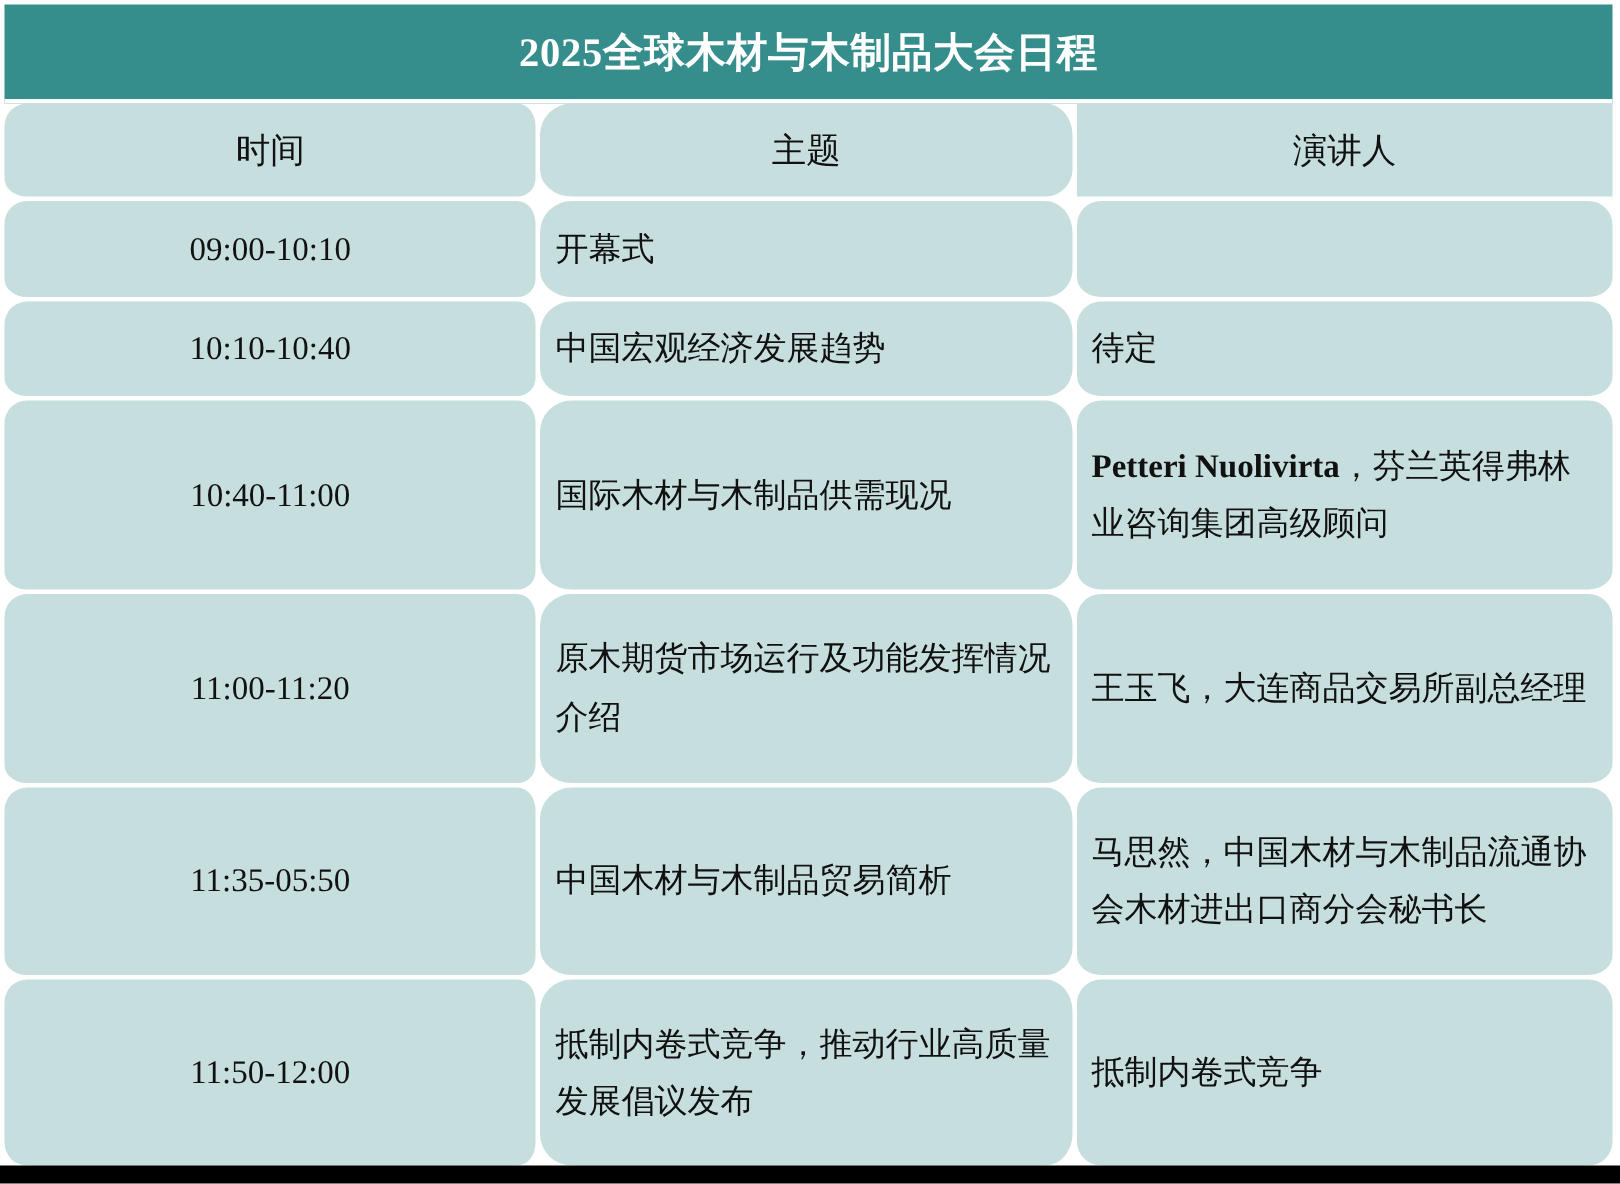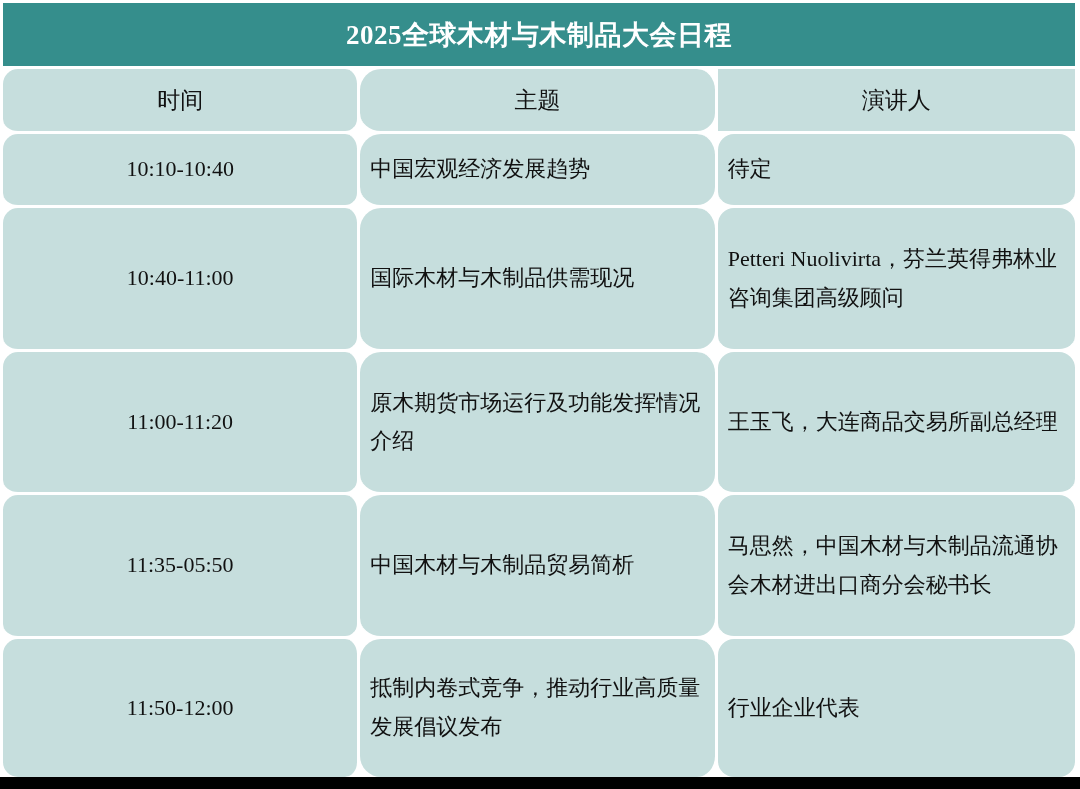--- a/index.html
+++ b/index.html
@@ -92,21 +92,21 @@
     border-radius: 15px;
   }
   td.col-topic {
     width: 411px;
     text-align: left;
     border-radius: 21px;
   }
   td.col-speaker {
     text-align: left;
   }
-  .bold { font-weight: normal; }
+  .bold { font-weight: bold; }
 
   
   #bottom-bar {
     position: absolute;
     left: 0;
     bottom: 0;
     width: 1080px;
     height: 12px;
     background: #000000;
   }
@@ -123,20 +123,25 @@
         <tr class="title-row">
           <td colspan="3">2025全球木材与木制品大会日程</td>
         </tr>
 
         <tr class="head-row">
           <td class="col-time">时间</td>
           <td class="col-topic">主题</td>
           <td class="col-speaker">演讲人</td>
         </tr>
 
+        <tr class="body-row">
+          <td class="col-time">09:00-10:10</td>
+          <td class="col-topic">开幕式</td>
+          <td class="col-speaker"></td>
+        </tr>
 
         <tr class="body-row">
           <td class="col-time">10:10-10:40</td>
           <td class="col-topic">中国宏观经济发展趋势</td>
           <td class="col-speaker">待定</td>
         </tr>
 
         <tr class="body-row">
           <td class="col-time">10:40-11:00</td>
           <td class="col-topic">国际木材与木制品供需现况</td>
@@ -152,21 +157,21 @@
 
         <tr class="body-row">
           <td class="col-time">11:35-05:50</td>
           <td class="col-topic">中国木材与木制品贸易简析</td>
           <td class="col-speaker">马思然，中国木材与木制品流通协会木材进出口商分会秘书长</td>
         </tr>
 
         <tr class="body-row">
           <td class="col-time">11:50-12:00</td>
           <td class="col-topic">抵制内卷式竞争，推动行业高质量发展倡议发布</td>
-          <td class="col-speaker">行业企业代表</td>
+          <td class="col-speaker">抵制内卷式竞争</td>
         </tr>
 
       </tbody>
     </table>
   </div>
 
   <div id="bottom-bar"></div>
 
 </div>
 

